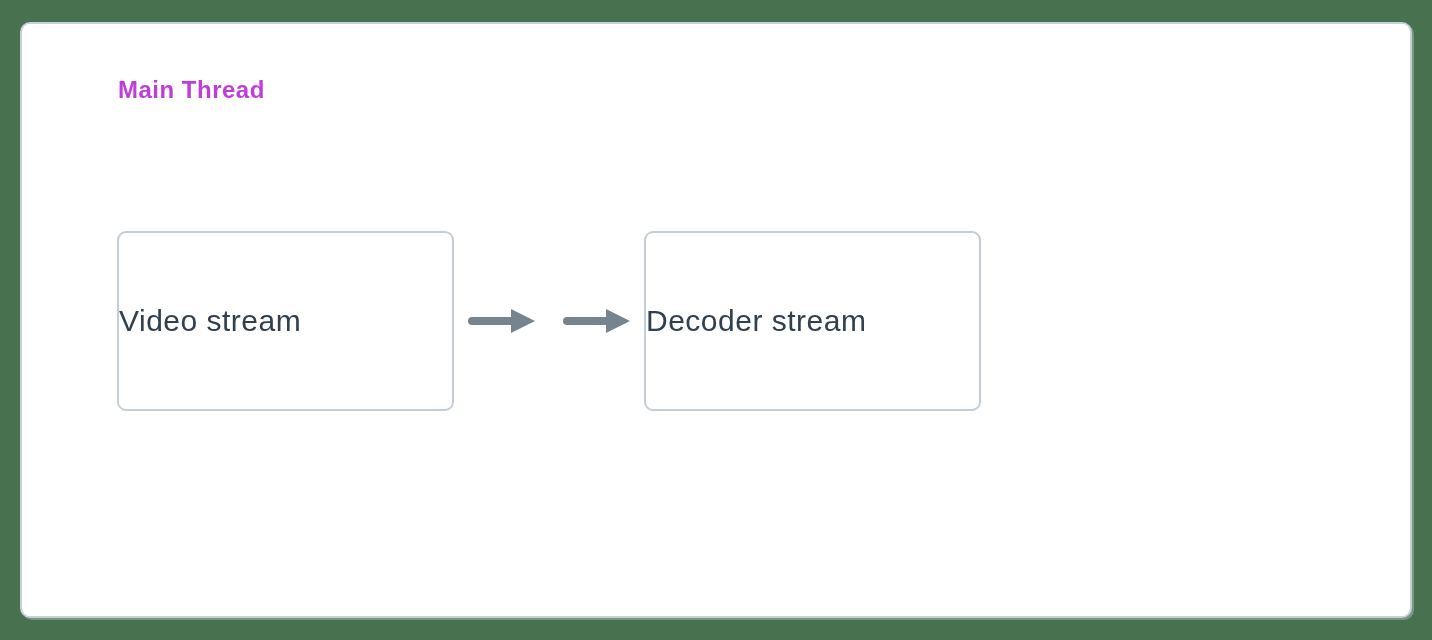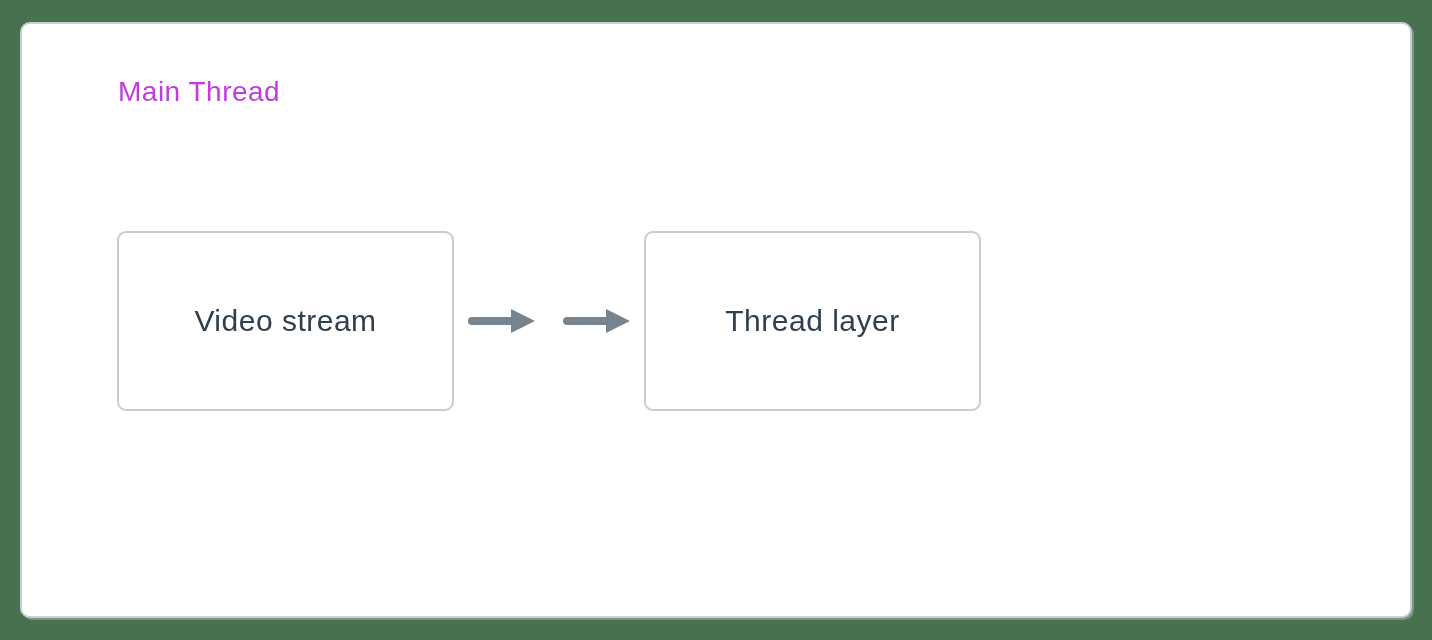--- a/index.html
+++ b/index.html
@@ -22,42 +22,41 @@
     height: 592px;
     background: #ffffff;
     border: 2px solid #c7d0d8;
     border-radius: 10px;
     box-shadow: 2px 2px 0 rgba(180, 192, 200, 0.45);
   }
   .diagram-title {
     position: absolute;
     left: 96px;
     top: 52px;
-    font-size: 28px;
-    font-weight: 400;
+    font-size: 24px;
+    font-weight: 700;
     letter-spacing: 0.5px;
     color: #bf3ed9;
     white-space: nowrap;
   }
   .flow-row {
     position: absolute;
     left: 95px;
     top: 207px;
     display: flex;
     align-items: center;
   }
   .node {
     width: 333px;
     height: 176px;
     background: #ffffff;
     border: 2px solid #c3cdd6;
     border-radius: 9px;
     display: flex;
     align-items: center;
-    justify-content: center;
   }
   .node-label {
     font-size: 30px;
     font-weight: 400;
     letter-spacing: 0.5px;
     color: #30404f;
     white-space: nowrap;
   }
   .arrow-wrap {
     width: 95px;
@@ -92,17 +91,17 @@
 
 
     <div class="arrow-wrap">
       <svg width="70" height="28" viewBox="0 0 70 28" aria-hidden="true">
         <line x1="5" y1="14" x2="45" y2="14" stroke="#76848f" stroke-width="8" stroke-linecap="round"></line>
         <polygon points="44,2 44,26 68,14" fill="#76848f"></polygon>
       </svg>
     </div>
 
     <div class="node">
-      <span class="node-label">Thread layer</span>
+      <span class="node-label">Decoder stream</span>
     </div>
 
   </div>
 </div>
 
 </body></html>

